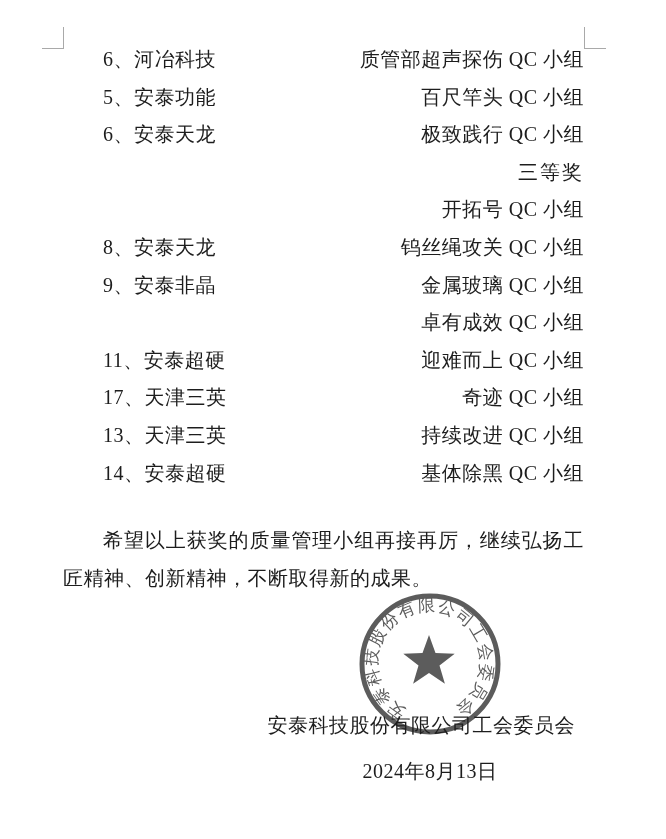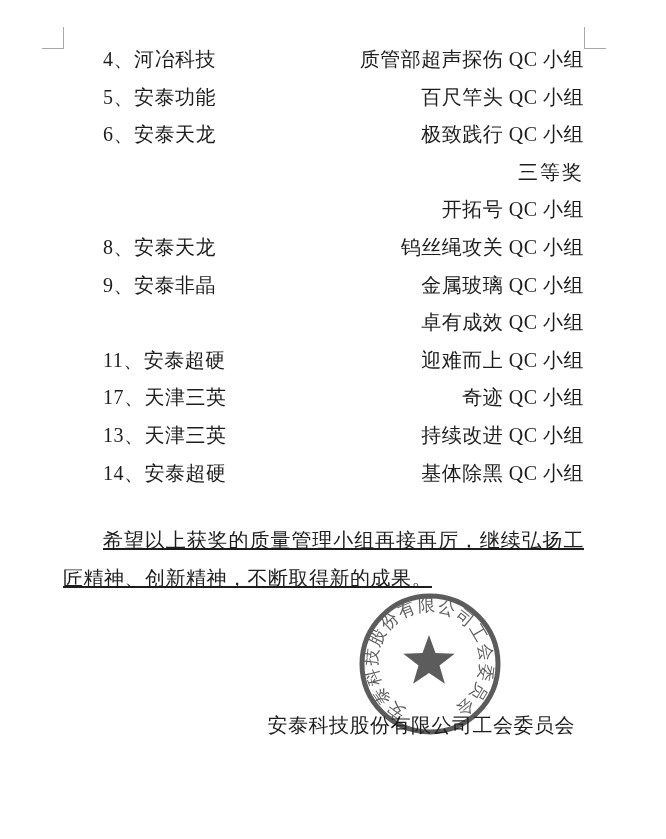--- a/index.html
+++ b/index.html
@@ -42,21 +42,20 @@
   }
   .closing {
     position: absolute;
     left: 63px; top: 522px;
     width: 521px;
     font-size: 20px;
     line-height: 37.6px;
     text-indent: 40px;
     letter-spacing: 0.5px;
     text-align: justify;
-    text-decoration: underline;
   }
   .seal {
     position: absolute;
     left: 345px; top: 578px;
     width: 170px; height: 170px;
     z-index: 1;
     opacity: 0.92;
   }
   .seal-text {
     font-family: "Liberation Serif", "DejaVu Serif", serif;
@@ -85,21 +84,21 @@
 </head>
 <body>
 
 <div class="page">
 
   <div class="mark mark-tl"></div>
   <div class="mark mark-tr"></div>
 
   <div class="awards">
     <div class="award-row">
-      <span class="award-label">4、河冶科技</span>
+      <span class="award-label">6、河冶科技</span>
       <span class="award-group">质管部超声探伤 QC 小组</span>
     </div>
     <div class="award-row">
       <span class="award-label">5、安泰功能</span>
       <span class="award-group">百尺竿头 QC 小组</span>
     </div>
     <div class="award-row">
       <span class="award-label">6、安泰天龙</span>
       <span class="award-group">极致践行 QC 小组</span>
     </div>
@@ -143,14 +142,15 @@
     <polygon points="84,57 90.5,75.1 109.7,75.7 94.5,87.4 99.9,105.8 84,95 68.1,105.8 73.5,87.4 58.3,75.7 77.5,75.1" fill="#4f4f4f"></polygon>
     <defs>
       <path id="sealTextArc" d="M 62 132 A 52 52 0 1 1 106 132" fill="none"></path>
     </defs>
     <text class="seal-text" fill="#4f4f4f">
       <textPath href="#sealTextArc" startOffset="0">安泰科技股份有限公司工会委员会</textPath>
     </text>
   </svg>
 
   <div class="signature">安泰科技股份有限公司工会委员会</div>
+  <div class="date">2024年8月13日</div>
 
 </div>
 
 </body></html>

